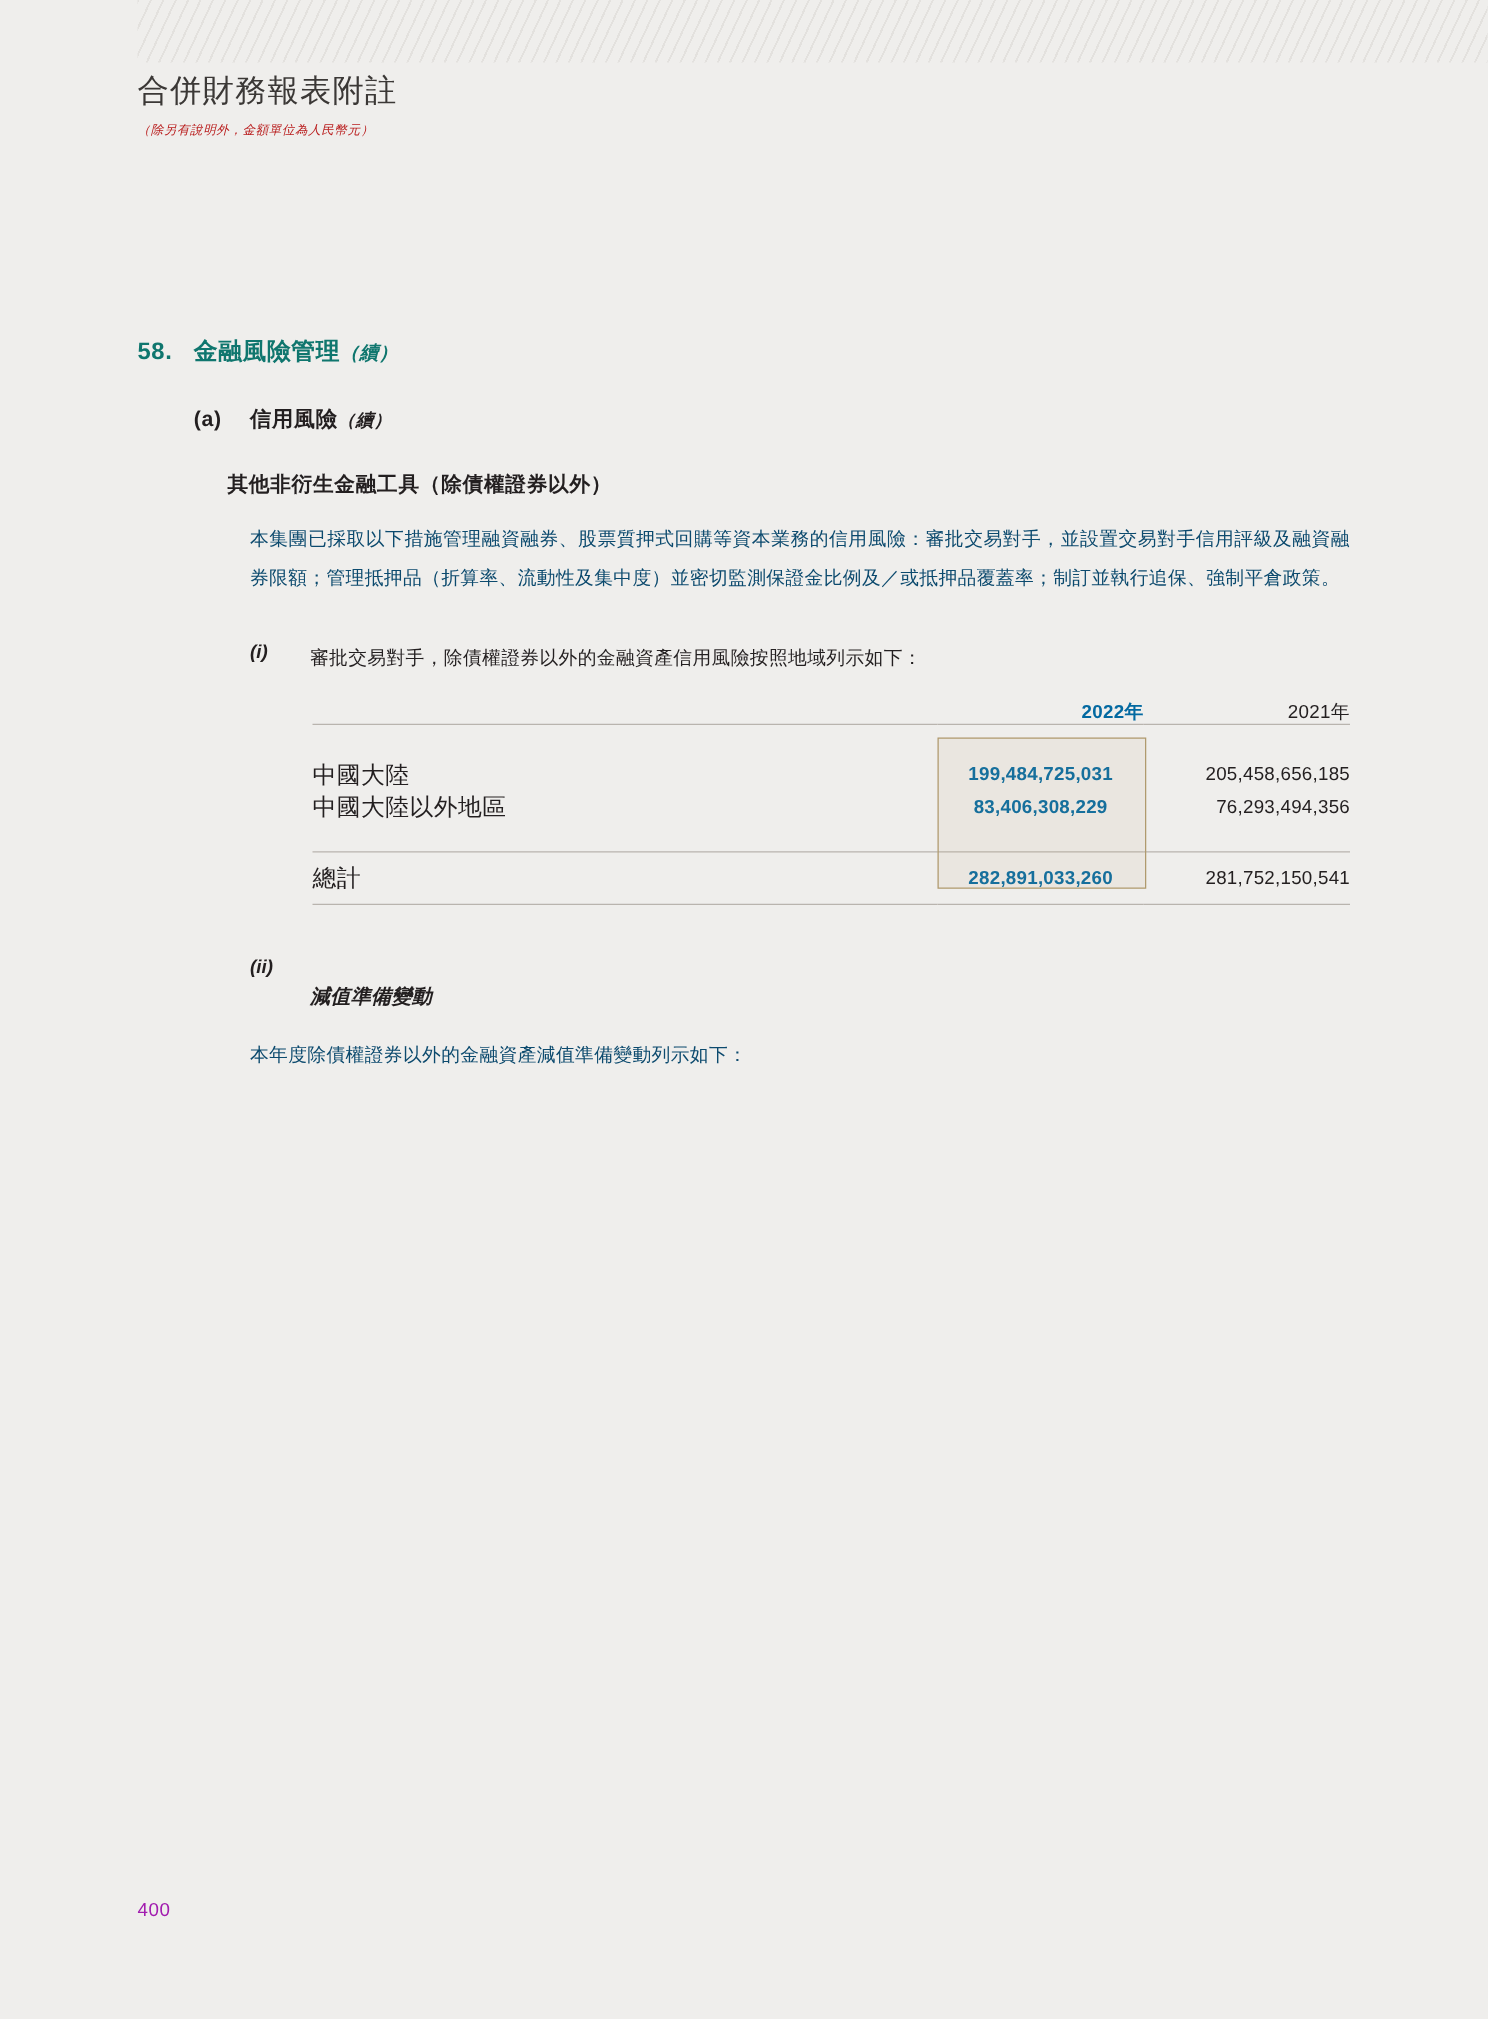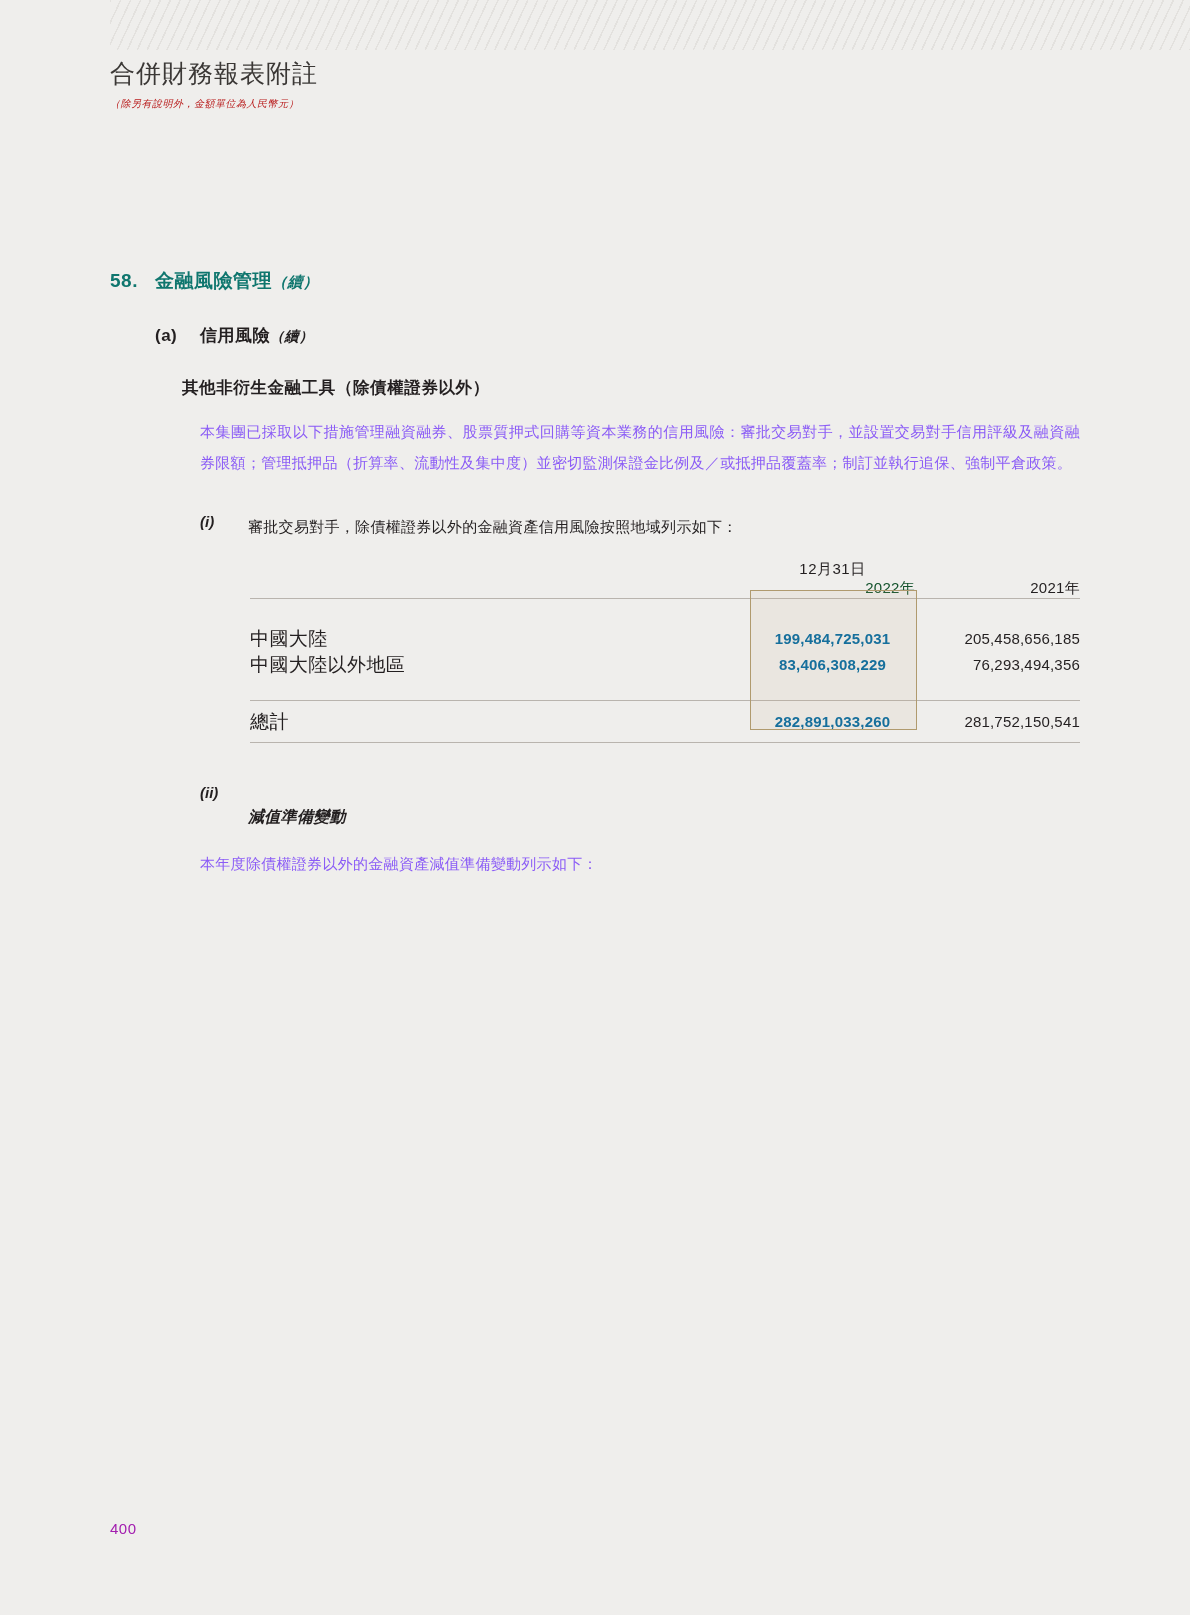--- a/index.html
+++ b/index.html
@@ -106,21 +106,21 @@
     letter-spacing: 0.6px;
   }
 
   .para {
     font-size: 15px;
     line-height: 2.05;
     margin-top: 18px;
     margin-left: 90px;
     text-align: justify;
     letter-spacing: 0.3px;
-    color: #8b5cf6;
+    color: #0c4a6e;
   }
 
   .roman-block {
     display: flex;
     margin-top: 34px;
     margin-left: 90px;
   }
   .roman-block .rn {
     width: 48px;
     flex: 0 0 48px;
@@ -168,22 +168,22 @@
     letter-spacing: 0.5px;
   }
 
   .yr {
     text-align: right;
     font-size: 15px;
     padding: 10px 12px 10px 0;
     letter-spacing: 0.3px;
   }
   .yr.cur {
-    font-weight: normal;
-    color: #14532d;
+    font-weight: bold;
+    color: #0369a1;
   }
 
   .rule-row td {
     height: 1px;
     padding: 0;
   }
   .rule {
     border-top: 1.2px solid #b9b4ae;
   }
 
@@ -275,25 +275,20 @@
   <div class="tbl-wrap">
     <table class="fin">
       <colgroup>
         <col class="col-label">
         <col class="col-y1">
         <col class="col-y2">
       </colgroup>
       <tbody>
         <tr>
           <td></td>
-          <td class="date-head">12月31日</td>
-          <td></td>
-        </tr>
-        <tr>
-          <td></td>
           <td class="yr cur">2022年</td>
           <td class="yr">2021年</td>
         </tr>
         <tr class="rule-row">
           <td class="rule"></td>
           <td class="rule"></td>
           <td class="rule"></td>
         </tr>
         <tr class="spacer-sm">
           <td></td>

